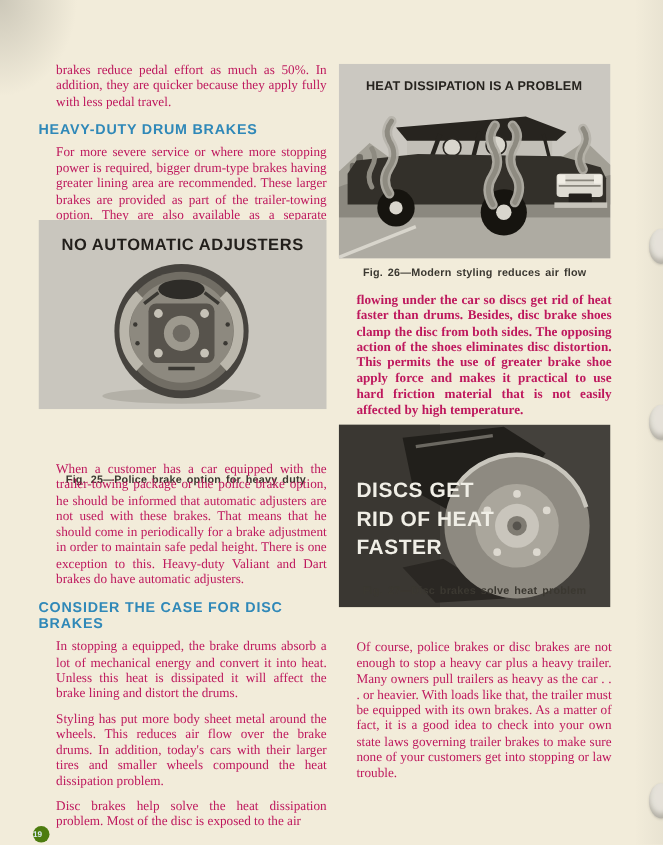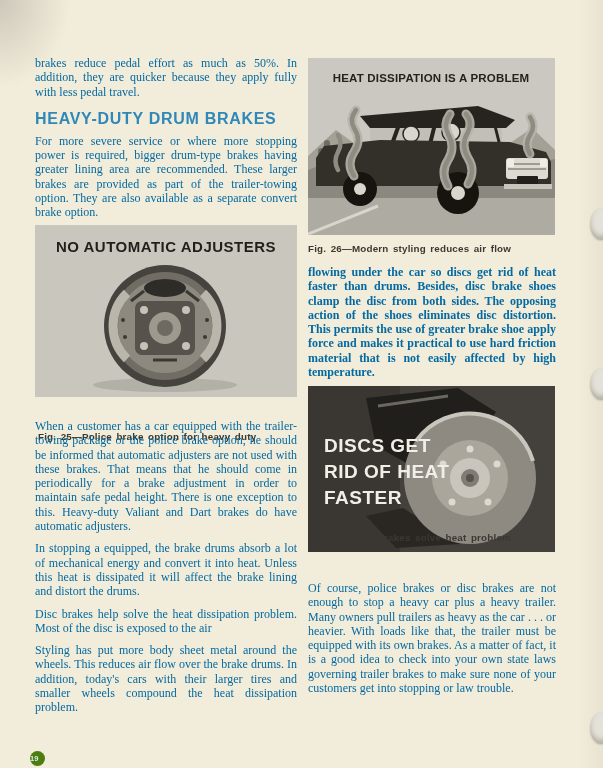--- a/index.html
+++ b/index.html
@@ -33,51 +33,51 @@
   .hole.h3 { top: 712px; }
 
   
   .col { position: absolute; }
   #left-top  { left: 35px; top: 56px;  width: 262px; }
   #left-mid  { left: 35px; top: 419px; width: 262px; }
   #right-para { left: 308px; top: 265px; width: 248px; font-weight: bold; }
   #right-bottom { left: 308px; top: 581px; width: 248px; }
 
   p.body-text {
-    margin: 0 0 8px 0;
+    margin: 0 0 8px 16px;
     font-size: 12px;
     line-height: 14.3px;
-    color: #0369a1;
+    color: #be185d;
     text-align: justify;
   }
   .sec-heading {
     font-family: "Liberation Sans", sans-serif;
-    font-size: 16px;
+    font-size: 13px;
     font-weight: bold;
     letter-spacing: .7px;
     color: #2f88b8;
     margin: 11px 0 6px 0;
   }
 
   
   .figure { position: absolute; }
-  #fig25 { left: 35px;  top: 225px; width: 262px; height: 172px; }
+  #fig25 { left: 35px;  top: 200px; width: 262px; height: 172px; }
   #fig26 { left: 308px; top: 58px;  width: 217px; height: 177px; }
   #fig27 { left: 308px; top: 386px; width: 247px; height: 124px; }
   .figure svg { display: block; }
 
   .fig-caption {
     position: absolute;
     font-family: "Liberation Sans", sans-serif;
     font-weight: bold;
     font-size: 9.8px;
     letter-spacing: .2px;
     word-spacing: 1.5px;
     color: #3b3831;
-    text-align: left;
+    text-align: center;
   }
   #fig25-caption { left: 38px;  top: 398px; width: 262px; margin-top: 33px; }
   #fig26-caption { left: 308px; top: 243px; width: 247px; }
   #fig27-caption { left: 308px; top: 532px; width: 247px; }
 
   
   #page-badge {
     position: absolute; left: 30px; top: 751px;
     width: 15px; height: 15px; border-radius: 50%;
     background: #4d7c0f;
@@ -125,23 +125,24 @@
     <circle cx="90" cy="112" r="2" fill="#3a3833"></circle>
     <circle cx="172" cy="95" r="2" fill="#3a3833"></circle>
     <circle cx="170" cy="112" r="2" fill="#3a3833"></circle>
     <line x1="118" y1="135" x2="142" y2="135" stroke="#3a3833" stroke-width="3"></line>
   </svg>
 </div>
 <div id="fig25-caption" class="fig-caption">Fig. 25—Police brake option for heavy duty</div>
 
 <div id="left-mid" class="col">
   <p class="body-text">When a customer has a car equipped with the trailer-towing package or the police brake option, he should be informed that automatic adjusters are not used with these brakes. That means that he should come in periodically for a brake adjustment in order to maintain safe pedal height. There is one exception to this. Heavy-duty Valiant and Dart brakes do have automatic adjusters.</p>
+  <div class="sec-heading">CONSIDER THE CASE FOR DISC BRAKES</div>
   <p class="body-text">In stopping a equipped, the brake drums absorb a lot of mechanical energy and convert it into heat. Unless this heat is dissipated it will affect the brake lining and distort the drums.</p>
+  <p class="body-text">Styling has put more body sheet metal around the wheels. This reduces air flow over the brake drums. In addition, today's cars with their larger tires and smaller wheels compound the heat dissipation problem.</p>
   <p class="body-text">Disc brakes help solve the heat dissipation problem. Most of the disc is exposed to the air</p>
-  <p class="body-text">Styling has put more body sheet metal around the wheels. This reduces air flow over the brake drums. In addition, today's cars with their larger tires and smaller wheels compound the heat dissipation problem.</p>
 </div>
 
 <div id="fig26" class="figure">
   <svg width="247" height="177" viewBox="0 0 247 177">
     <rect x="0" y="0" width="247" height="177" fill="#cbc8c1"></rect>
     <path d="M0,98 L28,72 L58,94 L94,62 L128,92 L164,58 L198,88 L224,70 L247,92 L247,128 L0,128 Z" fill="#a3a096"></path>
     <path d="M0,112 C40,96 80,114 120,104 C168,93 210,110 247,101 L247,140 L0,140 Z" fill="#8b887f"></path>
     <rect x="16" y="82" width="6" height="28" rx="3" fill="#6f6c64"></rect>
     <rect x="10" y="90" width="5" height="10" rx="2.5" fill="#6f6c64"></rect>
     <rect x="0" y="140" width="247" height="37" fill="#aeaba2"></rect>

